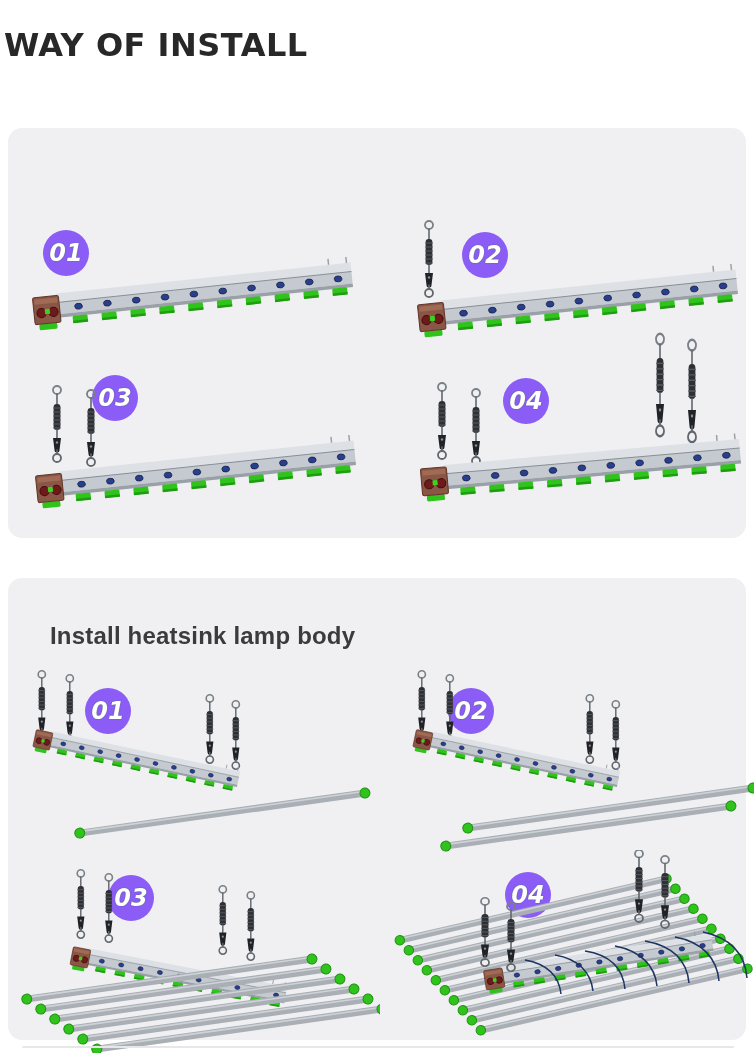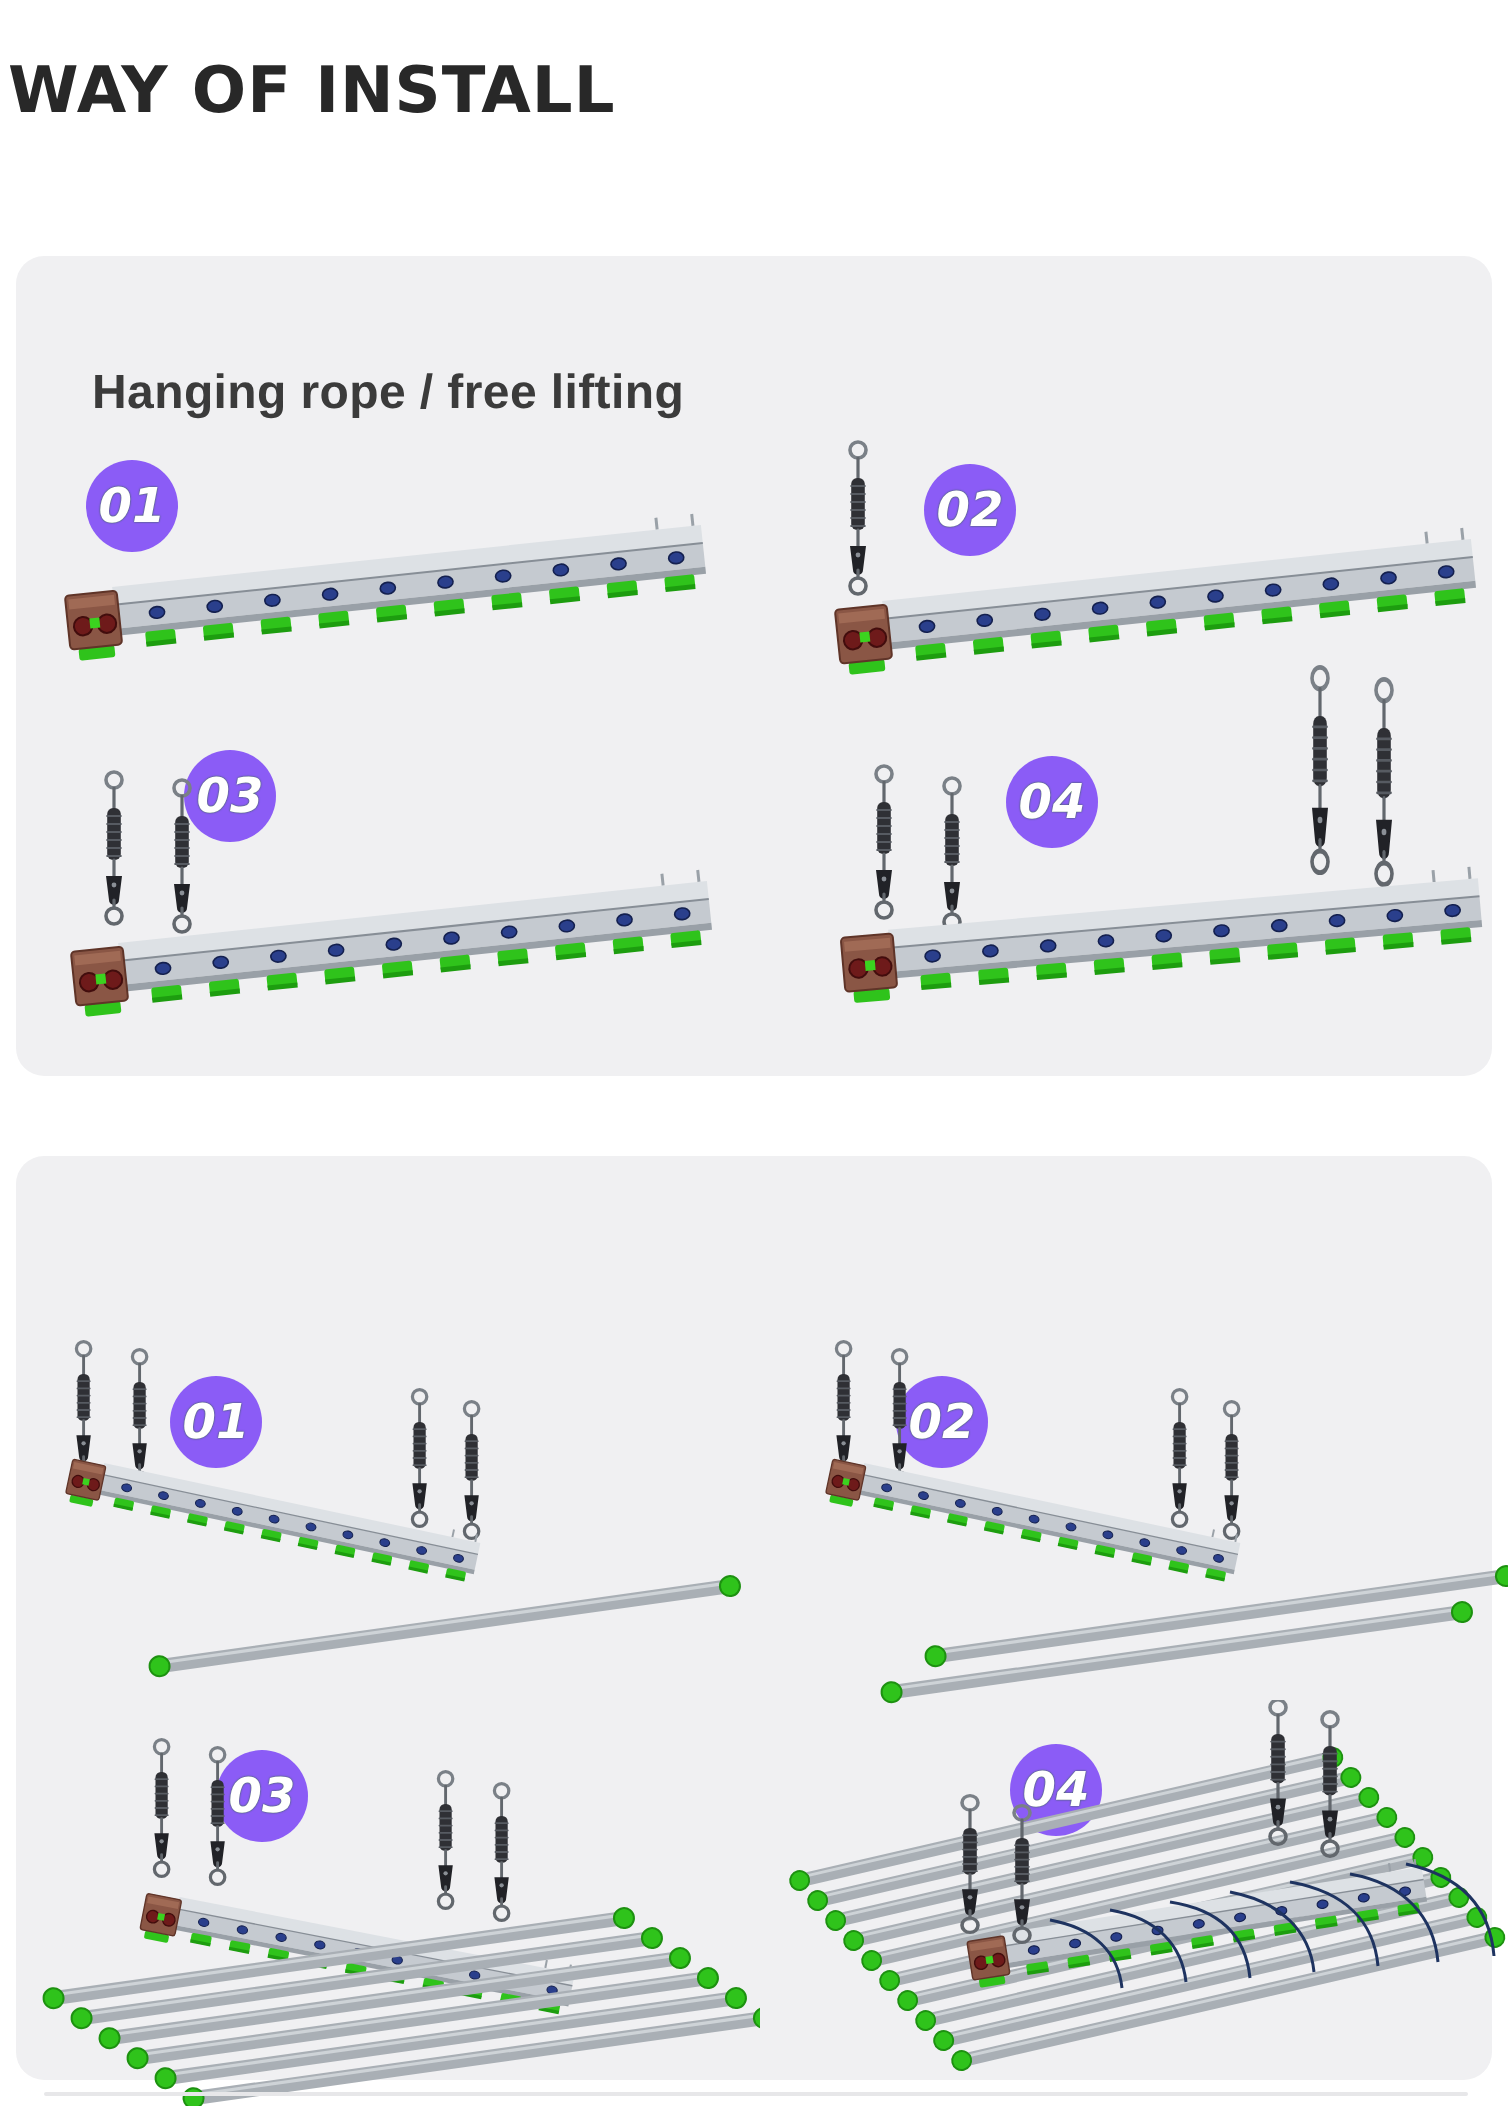--- a/index.html
+++ b/index.html
@@ -116,21 +116,20 @@
       <rect x="8" y="3.6" width="284" height="1.6" rx="0.8" fill="#ced3d7"></rect>
       <circle cx="6" cy="6" r="5" fill="#2fc31b" stroke="#1d9110" stroke-width="1"></circle>
       <circle cx="294" cy="6" r="5" fill="#2fc31b" stroke="#1d9110" stroke-width="1"></circle>
     </g>
   </defs>
 </svg>
 
 <h1 class="page-title">WAY OF INSTALL</h1>
 
 <section class="card" id="card1">
-  <h2 class="card-heading">Hanging rope / free lifting</h2>
 
   <div class="badge" style="left:35px;top:102px">01</div>
   <svg class="fig" style="left:16px;top:114px" width="350" height="92" viewBox="0 0 350 92">
     <use href="#bar" transform="translate(8,52) rotate(-6)"></use>
   </svg>
 
   <div class="badge" style="left:454px;top:104px">02</div>
   <svg class="fig" style="left:397px;top:77px" width="345" height="135" viewBox="0 0 345 135">
     <use href="#hanger" transform="translate(12,14)"></use>
     <use href="#bar" transform="translate(12,96) rotate(-6)"></use>
@@ -147,20 +146,21 @@
   <svg class="fig" style="left:400px;top:197px" width="340" height="180" viewBox="0 0 340 180">
     <use href="#hanger" transform="translate(240,6) scale(1,1.35)"></use>
     <use href="#hanger" transform="translate(272,12) scale(1,1.35)"></use>
     <use href="#hanger" transform="translate(22,56)"></use>
     <use href="#hanger" transform="translate(56,62)"></use>
     <use href="#bar" transform="translate(12,140) rotate(-5)"></use>
   </svg>
 </section>
 
 <section class="card" id="card2">
+  <h2 class="card-heading">Install heatsink lamp body</h2>
 
   <div class="badge" style="left:77px;top:110px">01</div>
   <svg class="fig" style="left:15px;top:85px" width="355" height="192" viewBox="0 0 355 192">
     <use href="#hanger" transform="translate(8,6) scale(0.9)"></use>
     <use href="#hanger" transform="translate(36,10) scale(0.9)"></use>
     <use href="#hanger" transform="translate(176,30) scale(0.9)"></use>
     <use href="#hanger" transform="translate(202,36) scale(0.9)"></use>
     <use href="#bar" transform="translate(14,64) rotate(12) scale(0.65)"></use>
     <use href="#tube" transform="translate(50,165) rotate(-8)"></use>
   </svg>

